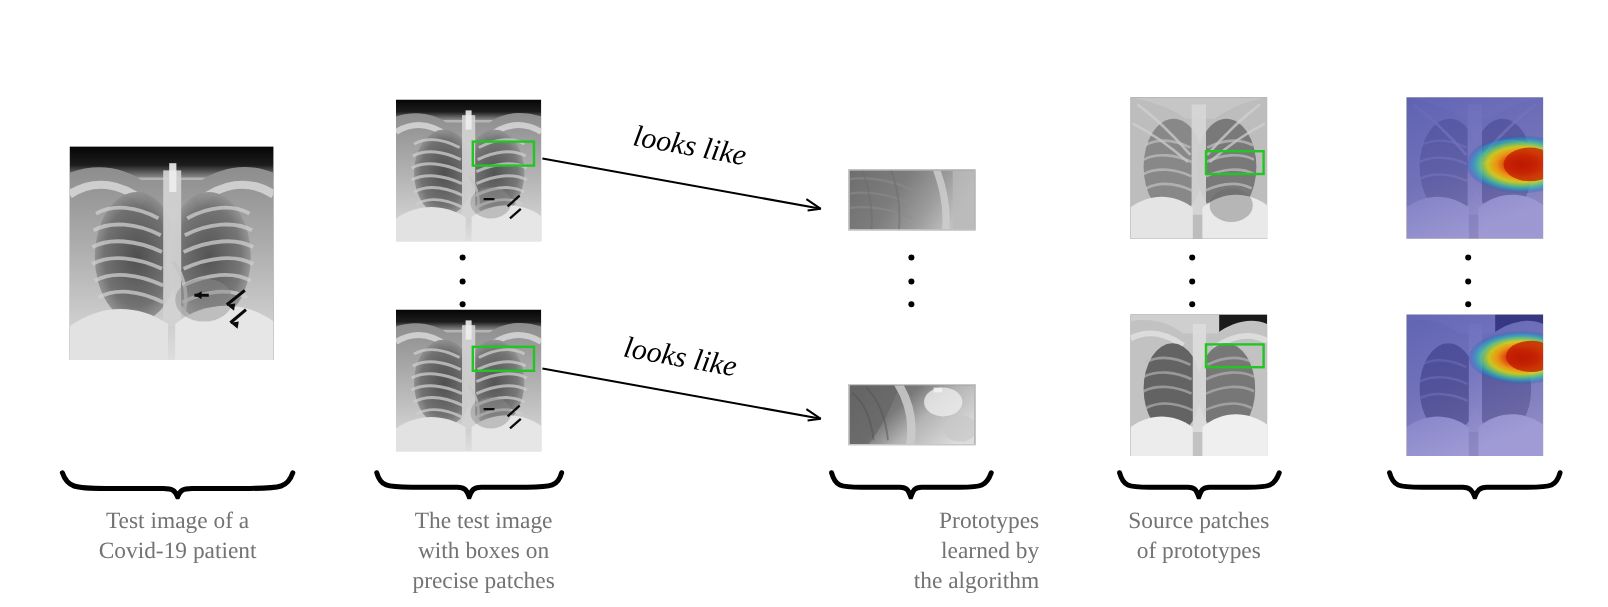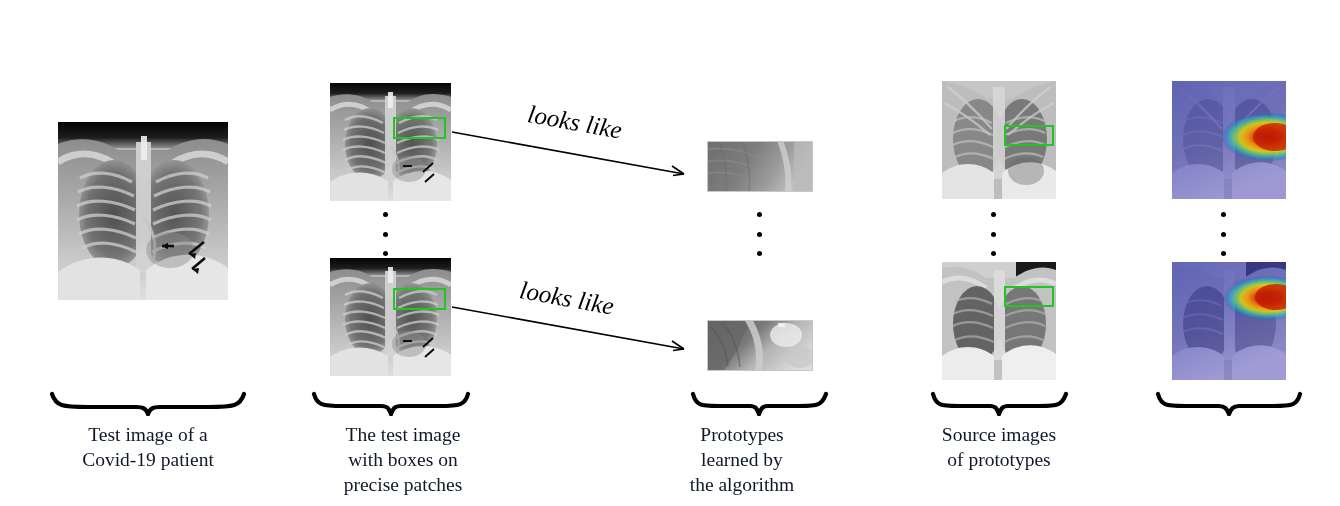--- a/index.html
+++ b/index.html
@@ -54,21 +54,21 @@
     background: #000;
   }
 
   
   .caption {
     position: absolute;
     text-align: center;
     font-size: 19.5px;
     line-height: 1.28;
     font-family: "Liberation Serif", serif;
-    color: #0f172a;
+    color: #737373;
     white-space: pre-line;
   }
   .brace {
     position: absolute;
   }
   .brace svg { display: block; }
 
   .arrowlabel {
     position: absolute;
     font-style: italic;
@@ -344,21 +344,21 @@
       <ellipse cx="92" cy="36" rx="14" ry="11" fill="#c8c8c8" opacity=".7"></ellipse>
       <rect x="70" y="2" width="7" height="4" fill="#f2f2f2" opacity=".9"></rect>
     </svg>
   </div>
 
   <div class="brace" style="left:689px; top:390px;">
     <svg width="141" height="26" viewBox="0 0 141 26">
       <path d="M4,4 C7,15 11,16 29,16 L61,16 C67,16 68,19 70,24 C72,19 73,16 79,16 L111,16 C129,16 133,15 137,4" fill="none" stroke="#000" stroke-width="4.2" stroke-linecap="round"></path>
     </svg>
   </div>
-  <div class="caption" style="left:657px; top:423px; width:170px;">Prototypes
+  <div class="caption" style="left:696px; top:423px; width:170px;text-align:right;">Prototypes
 learned by
 the algorithm</div>
 
   <div class="xray" style="left:942px; top:81px; width:114px; height:118px;">
     <svg viewBox="0 0 114 118" preserveAspectRatio="none">
       <rect x="0" y="0" width="114" height="118" fill="#c6c6c6"></rect>
       <path d="M0,0 C20,4 36,10 46,18 L70,18 C82,9 98,3 114,0 L114,118 L0,118 Z" fill="#bdbdbd"></path>
       <ellipse cx="36" cy="58" rx="25" ry="40" fill="#7f7f7f" opacity=".85"></ellipse>
       <ellipse cx="80" cy="58" rx="25" ry="40" fill="#6f6f6f" opacity=".88"></ellipse>
       <rect x="51" y="6" width="12" height="92" fill="#d6d6d6" opacity=".9"></rect>
@@ -415,21 +415,21 @@
       <path d="M114,92 C98,80 76,80 60,94 L60,118 L114,118 Z" fill="#efefef"></path>
     </svg>
     <div class="greenbox" style="left:62px; top:24px; width:50px; height:21px;"></div>
   </div>
 
   <div class="brace" style="left:929px; top:390px;">
     <svg width="141" height="26" viewBox="0 0 141 26">
       <path d="M4,4 C7,15 11,16 29,16 L61,16 C67,16 68,19 70,24 C72,19 73,16 79,16 L111,16 C129,16 133,15 137,4" fill="none" stroke="#000" stroke-width="4.2" stroke-linecap="round"></path>
     </svg>
   </div>
-  <div class="caption" style="left:914px; top:423px; width:170px;">Source images
+  <div class="caption" style="left:914px; top:423px; width:170px;">Source patches
 of prototypes</div>
 
   <div class="xray" style="left:1172px; top:81px; width:114px; height:118px;">
     <svg viewBox="0 0 114 118" preserveAspectRatio="none">
       <rect x="0" y="0" width="114" height="118" fill="#c6c6c6"></rect>
       <path d="M0,0 C20,4 36,10 46,18 L70,18 C82,9 98,3 114,0 L114,118 L0,118 Z" fill="#bdbdbd"></path>
       <ellipse cx="36" cy="58" rx="25" ry="40" fill="#7f7f7f" opacity=".85"></ellipse>
       <ellipse cx="80" cy="58" rx="25" ry="40" fill="#6f6f6f" opacity=".88"></ellipse>
       <rect x="51" y="6" width="12" height="92" fill="#d6d6d6" opacity=".9"></rect>
       <g stroke="#d2d2d2" stroke-width="2.2" fill="none" opacity=".7">

